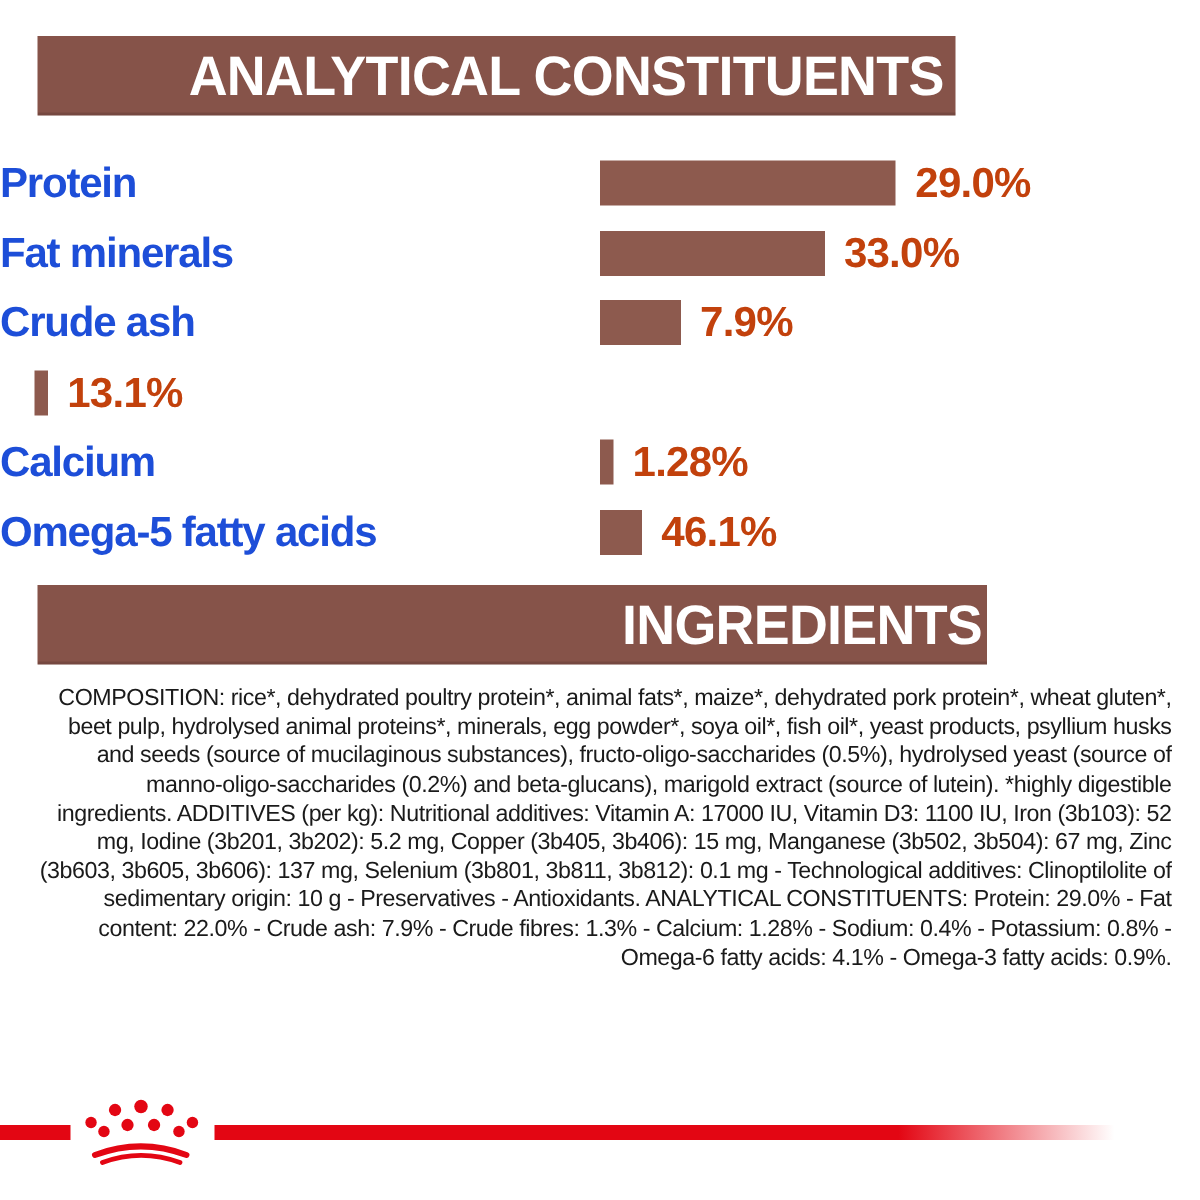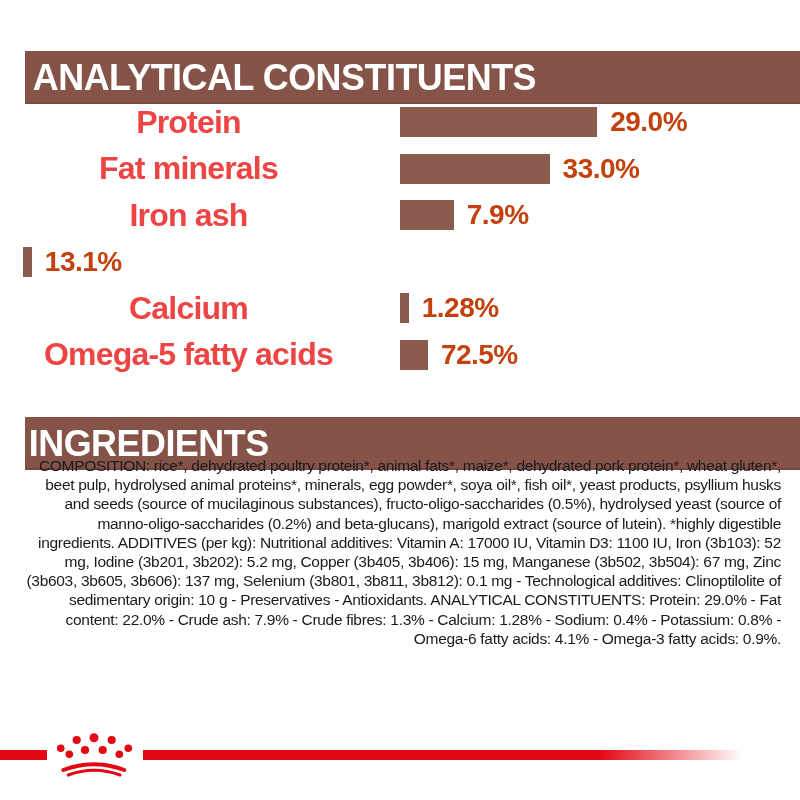--- a/index.html
+++ b/index.html
@@ -3,36 +3,35 @@
 <meta charset="utf-8">
 <style>
   html,body{margin:0;padding:0;}
   body{
     width:800px;height:800px;position:relative;overflow:hidden;
     background:#ffffff;
     font-family:"Liberation Sans",sans-serif;
     -webkit-font-smoothing:antialiased;
   }
   .banner{
-    position:absolute;left:25px;width:776px;height:53px;
-    display:flex;align-items:center;justify-content:flex-start;
+    position:absolute;left:25px;width:612px;height:53px;
+    display:flex;align-items:center;justify-content:flex-end;
     box-shadow:inset 0 -2px 0 rgba(0,0,0,0.12);
-    margin-top:27px;
   }
   .banner-title{
     color:#ffffff;font-weight:bold;font-size:37px;letter-spacing:-0.5px;
     transform:scaleX(0.97);white-space:nowrap;
   }
   #banner-analytical{top:24px;}
   #banner-ingredients{top:390px;}
   #chart{position:absolute;left:0;top:99px;width:800px;}
   .chart-row{display:flex;align-items:center;height:46.5px;}
   .chart-label{
-    flex:0 0 377px;text-align:center;font-weight:bold;font-size:32px;
-    letter-spacing:-0.8px;color:#ef4444;white-space:nowrap;
+    flex:0 0 377px;text-align:left;font-weight:bold;font-size:28px;
+    letter-spacing:-0.8px;color:#1d4ed8;white-space:nowrap;
   }
   .chart-bar{height:30px;margin-left:23px;flex:0 0 auto;}
   .chart-value{
     margin-left:13px;font-weight:bold;font-size:28px;letter-spacing:-0.5px;color:#c2410c;
     white-space:nowrap;
   }
   #composition{
     position:absolute;left:25px;top:456px;width:756px;
     font-size:15.5px;line-height:19.2px;letter-spacing:-0.3px;color:#1a1a1a;
     text-align:right;
@@ -54,41 +53,41 @@
       <span class="chart-label">Protein</span>
       <div class="chart-bar" style="width: 197.2px; background: rgb(141, 90, 78);"></div>
       <span class="chart-value">29.0%</span>
     </div>
     <div class="chart-row">
       <span class="chart-label">Fat minerals</span>
       <div class="chart-bar" style="width: 149.6px; background: rgb(141, 90, 78);"></div>
       <span class="chart-value">33.0%</span>
     </div>
     <div class="chart-row">
-      <span class="chart-label">Iron ash</span>
+      <span class="chart-label">Crude ash</span>
       <div class="chart-bar" style="width: 53.72px; background: rgb(141, 90, 78);"></div>
       <span class="chart-value">7.9%</span>
     </div>
     <div class="chart-row">
       <div class="chart-bar" style="width: 8.84px; background: rgb(141, 90, 78);"></div>
       <span class="chart-value">13.1%</span>
     </div>
     <div class="chart-row">
       <span class="chart-label">Calcium</span>
       <div class="chart-bar" style="width: 8.704px; background: rgb(141, 90, 78);"></div>
       <span class="chart-value">1.28%</span>
     </div>
     <div class="chart-row">
       <span class="chart-label">Omega-5 fatty acids</span>
       <div class="chart-bar" style="width: 27.88px; background: rgb(141, 90, 78);"></div>
-      <span class="chart-value">72.5%</span>
+      <span class="chart-value">46.1%</span>
     </div>
   </div>
 
-<div class="banner" id="banner-ingredients" style="background: rgb(134, 83, 73);">
+<div class="banner" id="banner-ingredients" style="background: rgb(134, 83, 73); padding-left: 21px;">
   <span class="banner-title">INGREDIENTS</span>
 </div>
 
 <div id="composition">COMPOSITION: rice*, dehydrated poultry protein*, animal fats*, maize*, dehydrated pork protein*, wheat gluten*, beet pulp, hydrolysed animal proteins*, minerals, egg powder*, soya oil*, fish oil*, yeast products, psyllium husks and seeds (source of mucilaginous substances), fructo-oligo-saccharides (0.5%), hydrolysed yeast (source of manno-oligo-saccharides (0.2%) and beta-glucans), marigold extract (source of lutein). *highly digestible ingredients. ADDITIVES (per kg): Nutritional additives: Vitamin A: 17000 IU, Vitamin D3: 1100 IU, Iron (3b103): 52 mg, Iodine (3b201, 3b202): 5.2 mg, Copper (3b405, 3b406): 15 mg, Manganese (3b502, 3b504): 67 mg, Zinc (3b603, 3b605, 3b606): 137 mg, Selenium (3b801, 3b811, 3b812): 0.1 mg - Technological additives: Clinoptilolite of sedimentary origin: 10 g - Preservatives - Antioxidants. ANALYTICAL CONSTITUENTS: Protein: 29.0% - Fat content: 22.0% - Crude ash: 7.9% - Crude fibres: 1.3% - Calcium: 1.28% - Sodium: 0.4% - Potassium: 0.8% - Omega-6 fatty acids: 4.1% - Omega-3 fatty acids: 0.9%.</div>
 
 <div class="redline" id="redline-left" style="background: rgb(227, 6, 19);"></div>
 <div class="redline" id="redline-right" style="background: linear-gradient(to right, rgb(227, 6, 19) 0%, rgb(227, 6, 19) 76%, rgba(227, 6, 19, 0) 100%);"></div>
 
 <svg id="crown-logo" viewBox="0 0 90 52" aria-hidden="true">
   <g id="crown-shapes" fill="#e30613" stroke="none">

